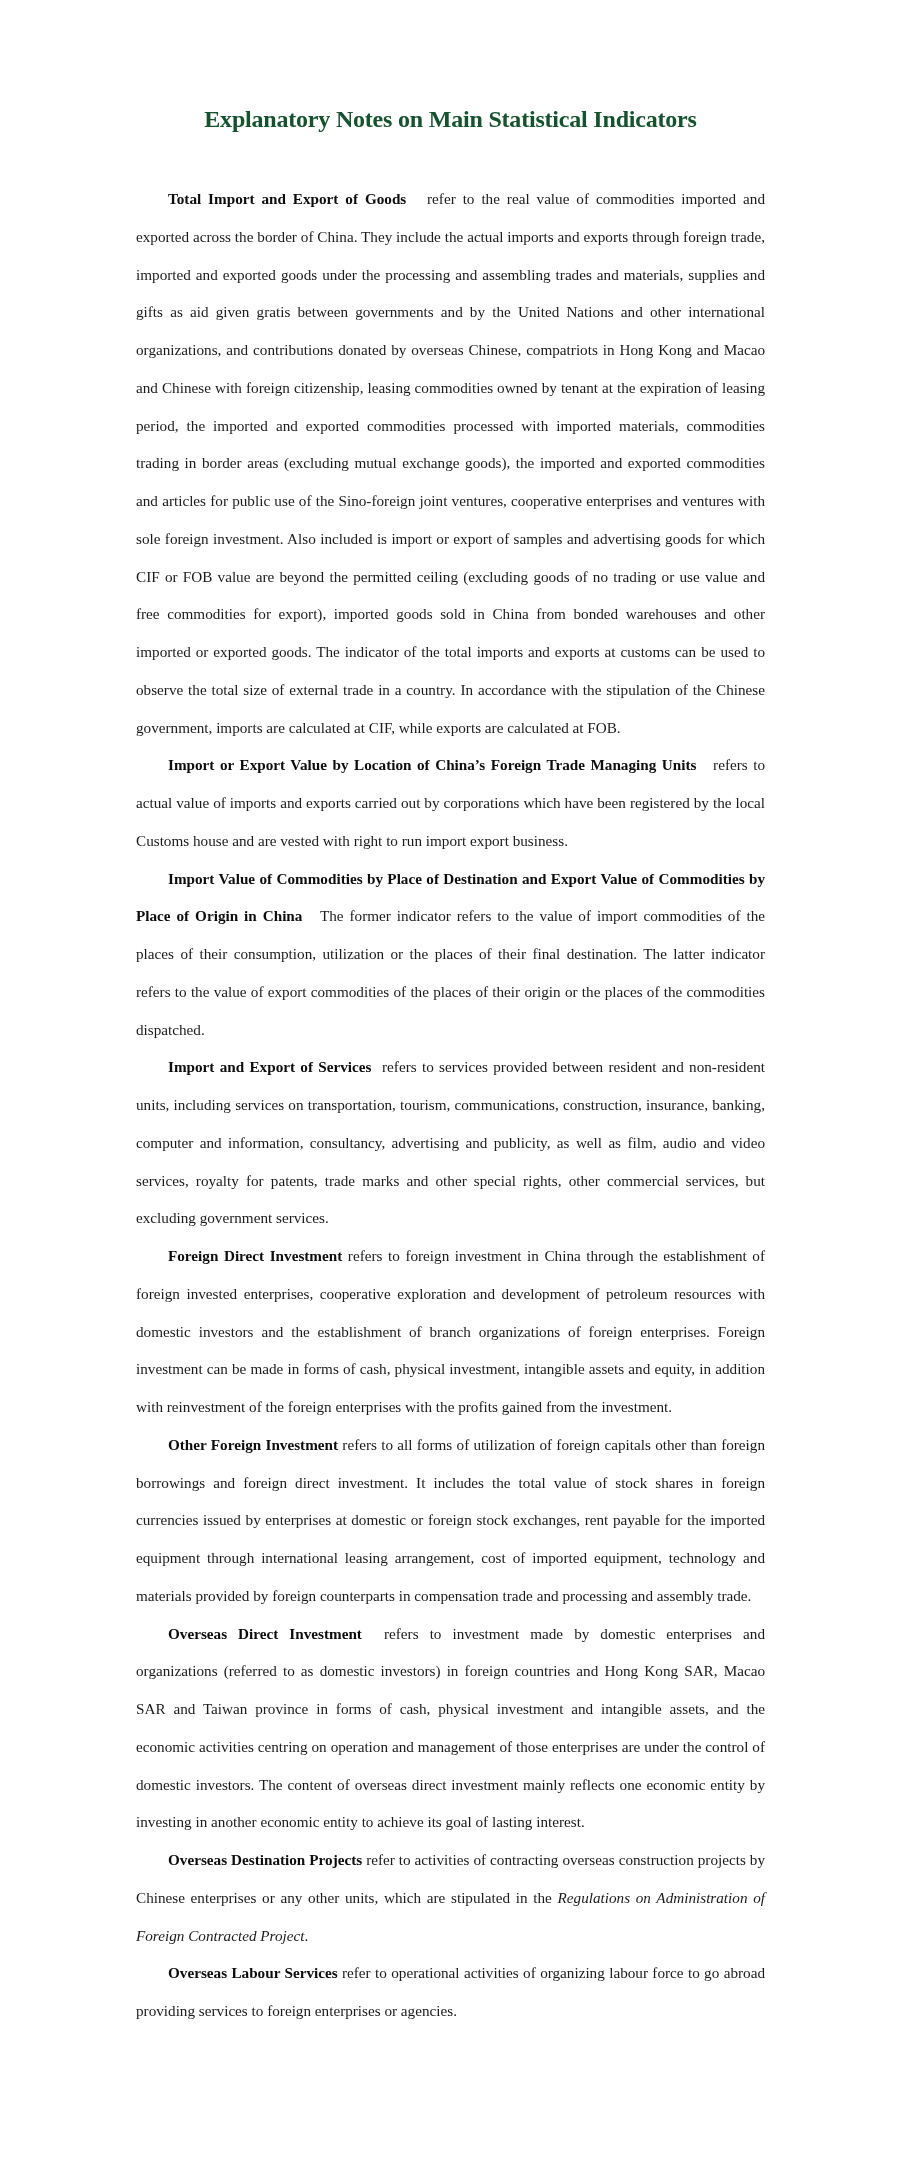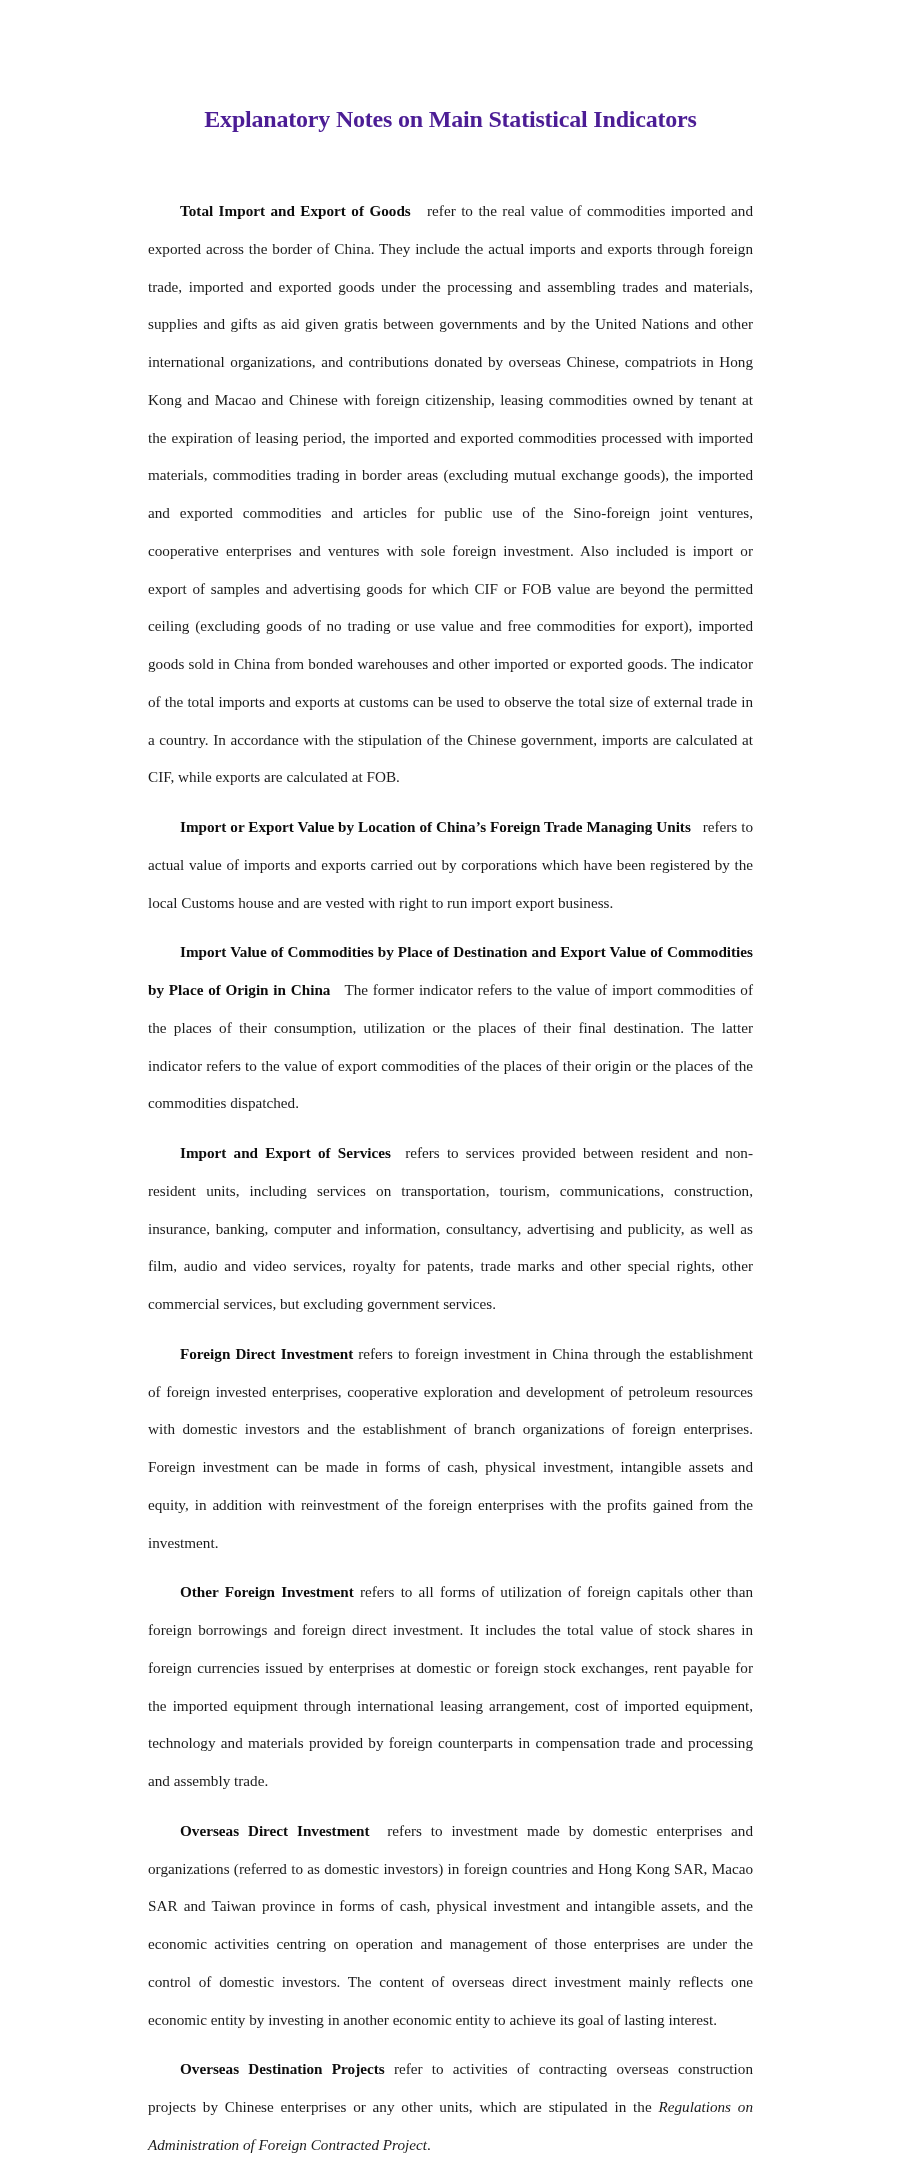--- a/index.html
+++ b/index.html
@@ -25,30 +25,30 @@
       position: absolute;
       left: 0;
       width: 629px;
       top: 104px;
       margin: 0;
       text-align: center;
       font-size: 24px;
       font-weight: bold;
       letter-spacing: -0.2px;
       line-height: 30px;
-      color: #4c1d95;
+      color: #14532d;
     }
     .body-text {
       position: absolute;
       left: 0;
       top: 180px;
       width: 629px;
     }
     .para {
-      margin: 12px;
+      margin: 0;
       text-align: justify;
       text-indent: 32px;
       font-size: 15.2px;
       line-height: 37.75px;
       color: #1a1a1a;
     }
     .term {
       font-weight: bold;
       color: #0d0d0d;
     }
@@ -72,15 +72,16 @@
     <p class="para"><span class="term">Import and Export of Services</span><span class="term-gap">  </span><span>refers to services provided between resident and non-resident units, including services on transportation, tourism, communications, construction, insurance, banking, computer and information, consultancy, advertising and publicity, as well as film, audio and video services, royalty for patents, trade marks and other special rights, other commercial services, but excluding government services.</span></p>
 
     <p class="para"><span class="term">Foreign Direct Investment</span><span class="term-gap"> </span><span>refers to foreign investment in China through the establishment of foreign invested enterprises, cooperative exploration and development of petroleum resources with domestic investors and the establishment of branch organizations of foreign enterprises. Foreign investment can be made in forms of cash, physical investment, intangible assets and equity, in addition with reinvestment of the foreign enterprises with the profits gained from the investment.</span></p>
 
     <p class="para"><span class="term">Other Foreign Investment</span><span class="term-gap"> </span><span>refers to all forms of utilization of foreign capitals other than foreign borrowings and foreign direct investment. It includes the total value of stock shares in foreign currencies issued by enterprises at domestic or foreign stock exchanges, rent payable for the imported equipment through international leasing arrangement, cost of imported equipment, technology and materials provided by foreign counterparts in compensation trade and processing and assembly trade.</span></p>
 
     <p class="para"><span class="term">Overseas Direct Investment</span><span class="term-gap">  </span><span>refers to investment made by domestic enterprises and organizations (referred to as domestic investors) in foreign countries and Hong Kong SAR, Macao SAR and Taiwan province in forms of cash, physical investment and intangible assets, and the economic activities centring on operation and management of those enterprises are under the control of domestic investors. The content of overseas direct investment mainly reflects one economic entity by investing in another economic entity to achieve its goal of lasting interest.</span></p>
 
     <p class="para"><span class="term">Overseas Destination Projects</span><span class="term-gap"> </span><span>refer to activities of contracting overseas construction projects by Chinese enterprises or any other units, which are stipulated in the</span> <span class="ital">Regulations on Administration of Foreign Contracted Project</span><span>.</span></p>
 
+    <p class="para"><span class="term">Overseas Labour Services</span><span class="term-gap"> </span><span>refer to operational activities of organizing labour force to go abroad providing services to foreign enterprises or agencies.</span></p>
 
   </div>
 </div>
 
 </body></html>

